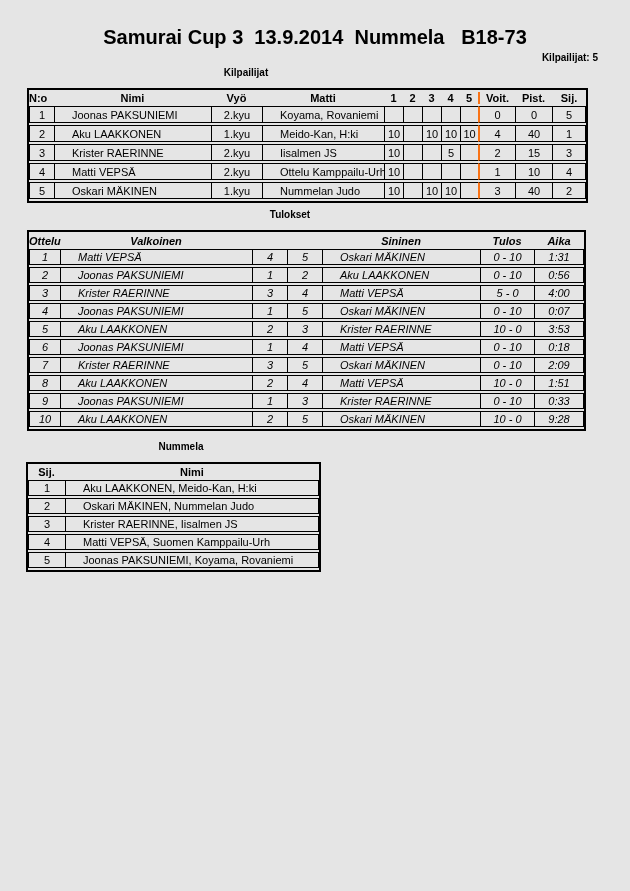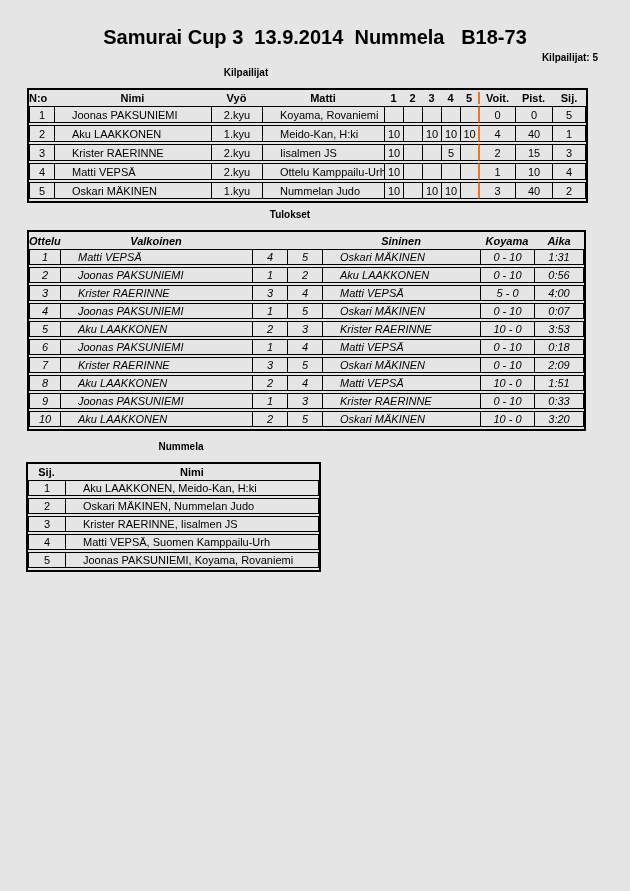--- a/index.html
+++ b/index.html
@@ -207,21 +207,21 @@
         <col style="width:54px">
         <col style="width:50px">
     </colgroup>
     <thead>
       <tr>
         <th class="edge">Ottelu</th>
         <th>Valkoinen</th>
         <th></th>
         <th></th>
         <th>Sininen</th>
-        <th>Koyama</th>
+        <th>Tulos</th>
         <th>Aika</th>
       </tr>
     </thead>
     <tbody>
       <tr>
         <td>1</td>
         <td class="l">Matti VEPSÄ</td>
         <td>4</td>
         <td>5</td>
         <td class="l">Oskari MÄKINEN</td>
@@ -300,21 +300,21 @@
         <td>0 - 10</td>
         <td>0:33</td>
       </tr>
       <tr>
         <td>10</td>
         <td class="l">Aku LAAKKONEN</td>
         <td>2</td>
         <td>5</td>
         <td class="l">Oskari MÄKINEN</td>
         <td>10 - 0</td>
-        <td>3:20</td>
+        <td>9:28</td>
       </tr>
     </tbody>
   </table>
 
   <div class="section-heading h-results">Nummela</div>
 
   <table class="t-results">
     <colgroup>
       <col style="width:37px">
         <col style="width:254px">

